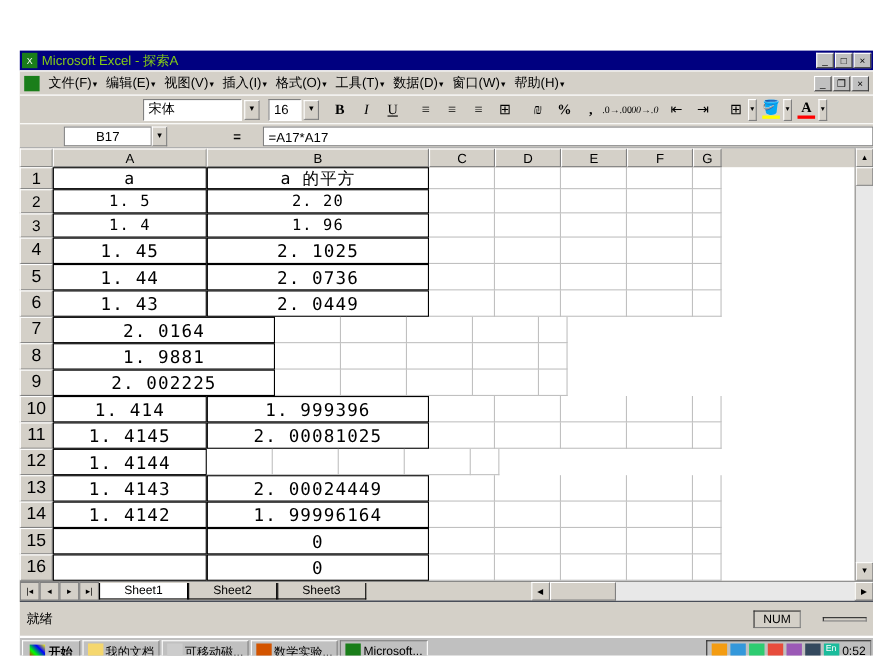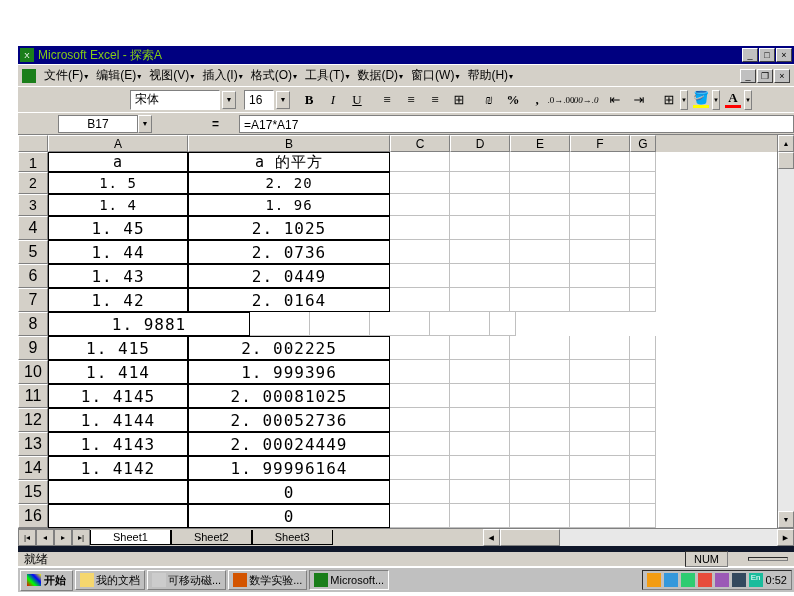--- a/index.html
+++ b/index.html
@@ -58,21 +58,21 @@
 
 .sheet-bar { display: flex; height: 18px; background: #d4d0c8; border-top: 1px solid #808080; align-items: center; }
 .sheet-nav { display: flex; }
 .sheet-nav-btn { width: 18px; height: 17px; border: 1px solid #808080; display: flex; align-items: center; justify-content: center; font-size: 8px; cursor: pointer; }
 .sheet-tab { background: #fff; border: 1px solid #000; border-top: none; padding: 1px 22px; font-size: 11px; cursor: pointer; }
 .sheet-tab.inactive { background: #d4d0c8; }
 .hscroll { flex: 1; display: flex; margin-left: 150px; }
 .hscroll .scroll-track { flex: 1; height: 17px; }
 .hscroll .scroll-btn { width: 17px; height: 17px; }
 
-.statusbar { background: #d4d0c8; height: 20px; display: flex; align-items: center; padding: 0 6px; border-top: 6px solid #0f172a; font-size: 12px; }
+.statusbar { background: #d4d0c8; height: 32px; display: flex; align-items: center; padding: 0 6px; border-top: 1px solid #0f172a; font-size: 12px; }
 .status-text { flex: 1; }
 .status-box { border: 1px inset #808080; padding: 1px 8px; margin-left: 20px; font-size: 11px; }
 
 .taskbar { background: #c0c0c0; height: 26px; display: flex; align-items: center; padding: 0 2px; border-top: 2px solid #fff; gap: 2px; }
 .start-btn { background: #c0c0c0; border: 1px solid #fff; border-right-color: #808080; border-bottom-color: #808080; padding: 2px 6px; display: flex; align-items: center; gap: 3px; font-size: 11px; font-weight: bold; cursor: pointer; }
 .start-icon { width: 14px; height: 12px; background: linear-gradient(45deg,#f00,#0f0,#00f,#ff0); }
 .task-btn { background: #c0c0c0; border: 1px solid #fff; border-right-color: #808080; border-bottom-color: #808080; padding: 2px 4px; font-size: 11px; display: flex; align-items: center; gap: 2px; height: 20px; cursor: pointer; }
 .task-btn.active { border: 1px solid #808080; border-right-color: #fff; border-bottom-color: #fff; }
 .task-icon { width: 14px; height: 14px; }
 .tray { margin-left: auto; border: 1px inset #808080; padding: 2px 4px; display: flex; align-items: center; gap: 3px; font-size: 11px; }
@@ -249,40 +249,38 @@
             <div class="cell bordered col-a row-data">1. 43</div>
             <div class="cell bordered col-b row-data">2. 0449</div>
             <div class="cell col-narrow row-data"></div>
             <div class="cell col-narrow row-data"></div>
             <div class="cell col-narrow row-data"></div>
             <div class="cell col-narrow row-data"></div>
             <div class="cell col-g row-data"></div>
           </div>
           <div class="grid-row">
             <div class="row-h row-data">7</div>
-            <div class="cell bordered col-a row-data">1. 42</div>
             <div class="cell bordered col-b row-data">2. 0164</div>
             <div class="cell col-narrow row-data"></div>
             <div class="cell col-narrow row-data"></div>
             <div class="cell col-narrow row-data"></div>
             <div class="cell col-narrow row-data"></div>
             <div class="cell col-g row-data"></div>
           </div>
           <div class="grid-row">
             <div class="row-h row-data">8</div>
             <div class="cell bordered col-b row-data">1. 9881</div>
             <div class="cell col-narrow row-data"></div>
             <div class="cell col-narrow row-data"></div>
             <div class="cell col-narrow row-data"></div>
             <div class="cell col-narrow row-data"></div>
             <div class="cell col-g row-data"></div>
           </div>
           <div class="grid-row">
             <div class="row-h row-data">9</div>
-            <div class="cell bordered col-a row-data">1. 415</div>
             <div class="cell bordered col-b row-data">2. 002225</div>
             <div class="cell col-narrow row-data"></div>
             <div class="cell col-narrow row-data"></div>
             <div class="cell col-narrow row-data"></div>
             <div class="cell col-narrow row-data"></div>
             <div class="cell col-g row-data"></div>
           </div>
           <div class="grid-row">
             <div class="row-h row-data">10</div>
             <div class="cell bordered col-a row-data">1. 414</div>
@@ -299,21 +297,20 @@
             <div class="cell bordered col-b row-data">2. 00081025</div>
             <div class="cell col-narrow row-data"></div>
             <div class="cell col-narrow row-data"></div>
             <div class="cell col-narrow row-data"></div>
             <div class="cell col-narrow row-data"></div>
             <div class="cell col-g row-data"></div>
           </div>
           <div class="grid-row">
             <div class="row-h row-data">12</div>
             <div class="cell bordered col-a row-data">1. 4144</div>
-            <div class="cell bordered col-b row-data">2. 00052736</div>
             <div class="cell col-narrow row-data"></div>
             <div class="cell col-narrow row-data"></div>
             <div class="cell col-narrow row-data"></div>
             <div class="cell col-narrow row-data"></div>
             <div class="cell col-g row-data"></div>
           </div>
           <div class="grid-row">
             <div class="row-h row-data">13</div>
             <div class="cell bordered col-a row-data">1. 4143</div>
             <div class="cell bordered col-b row-data">2. 00024449</div>

